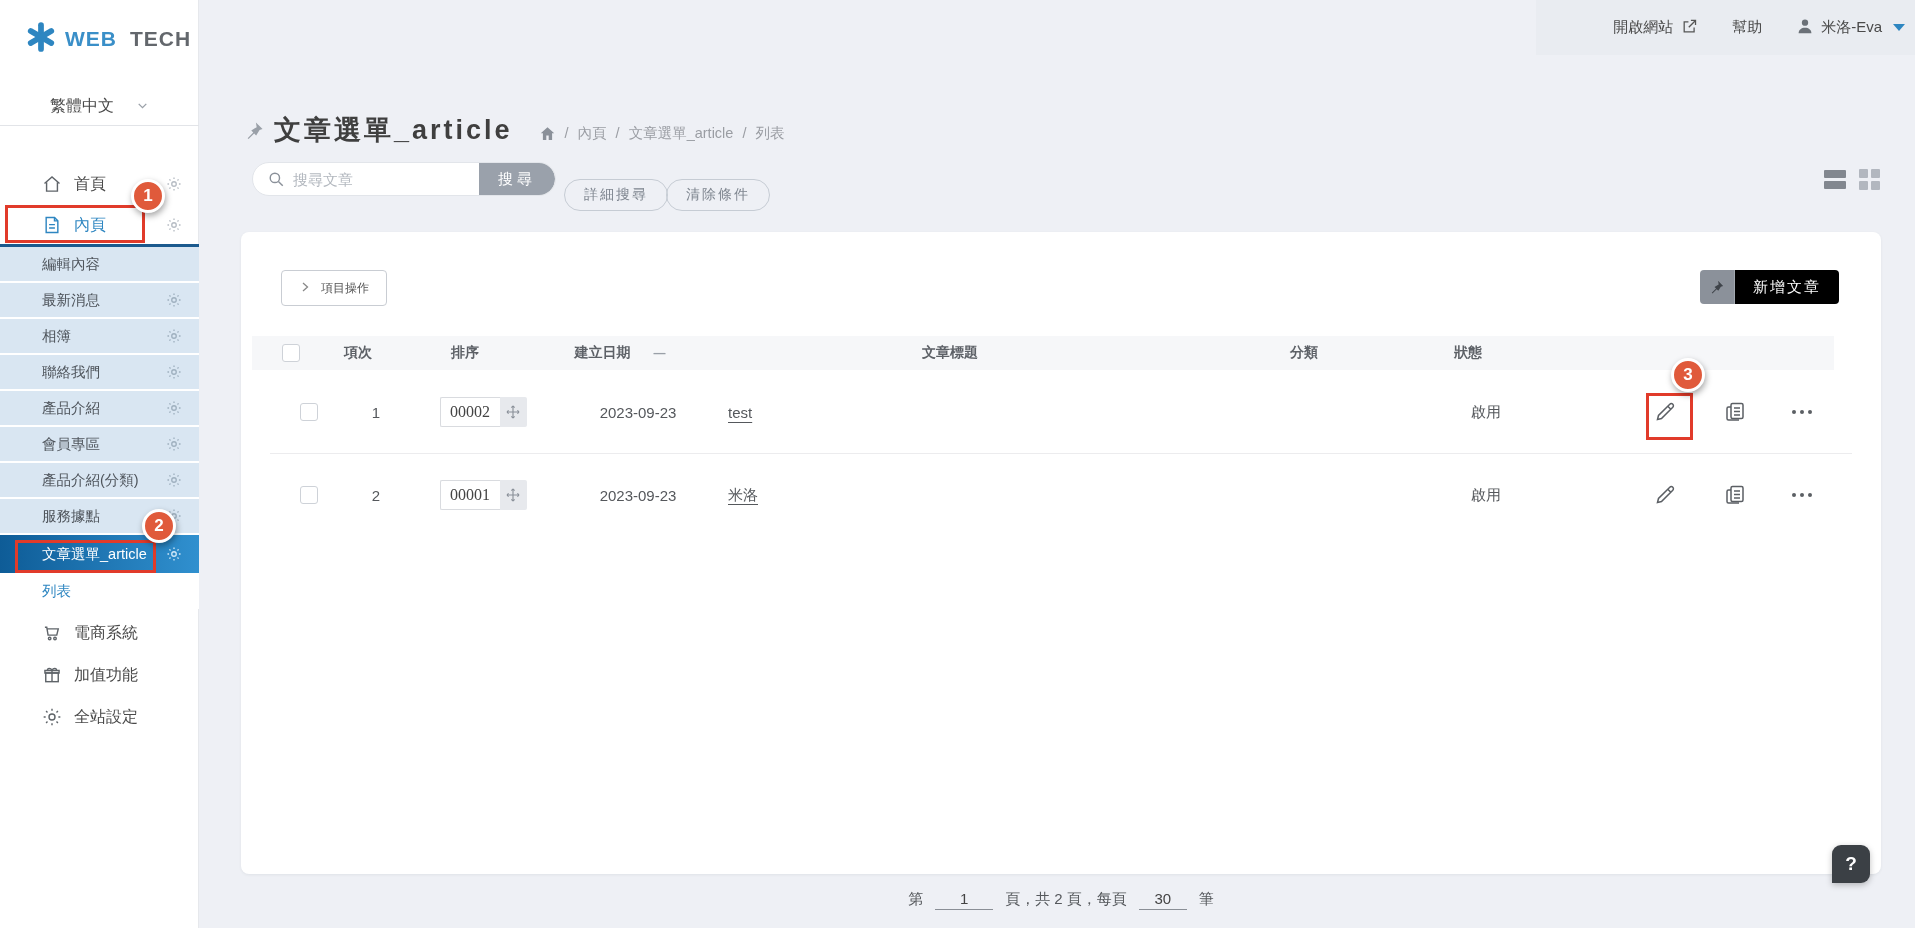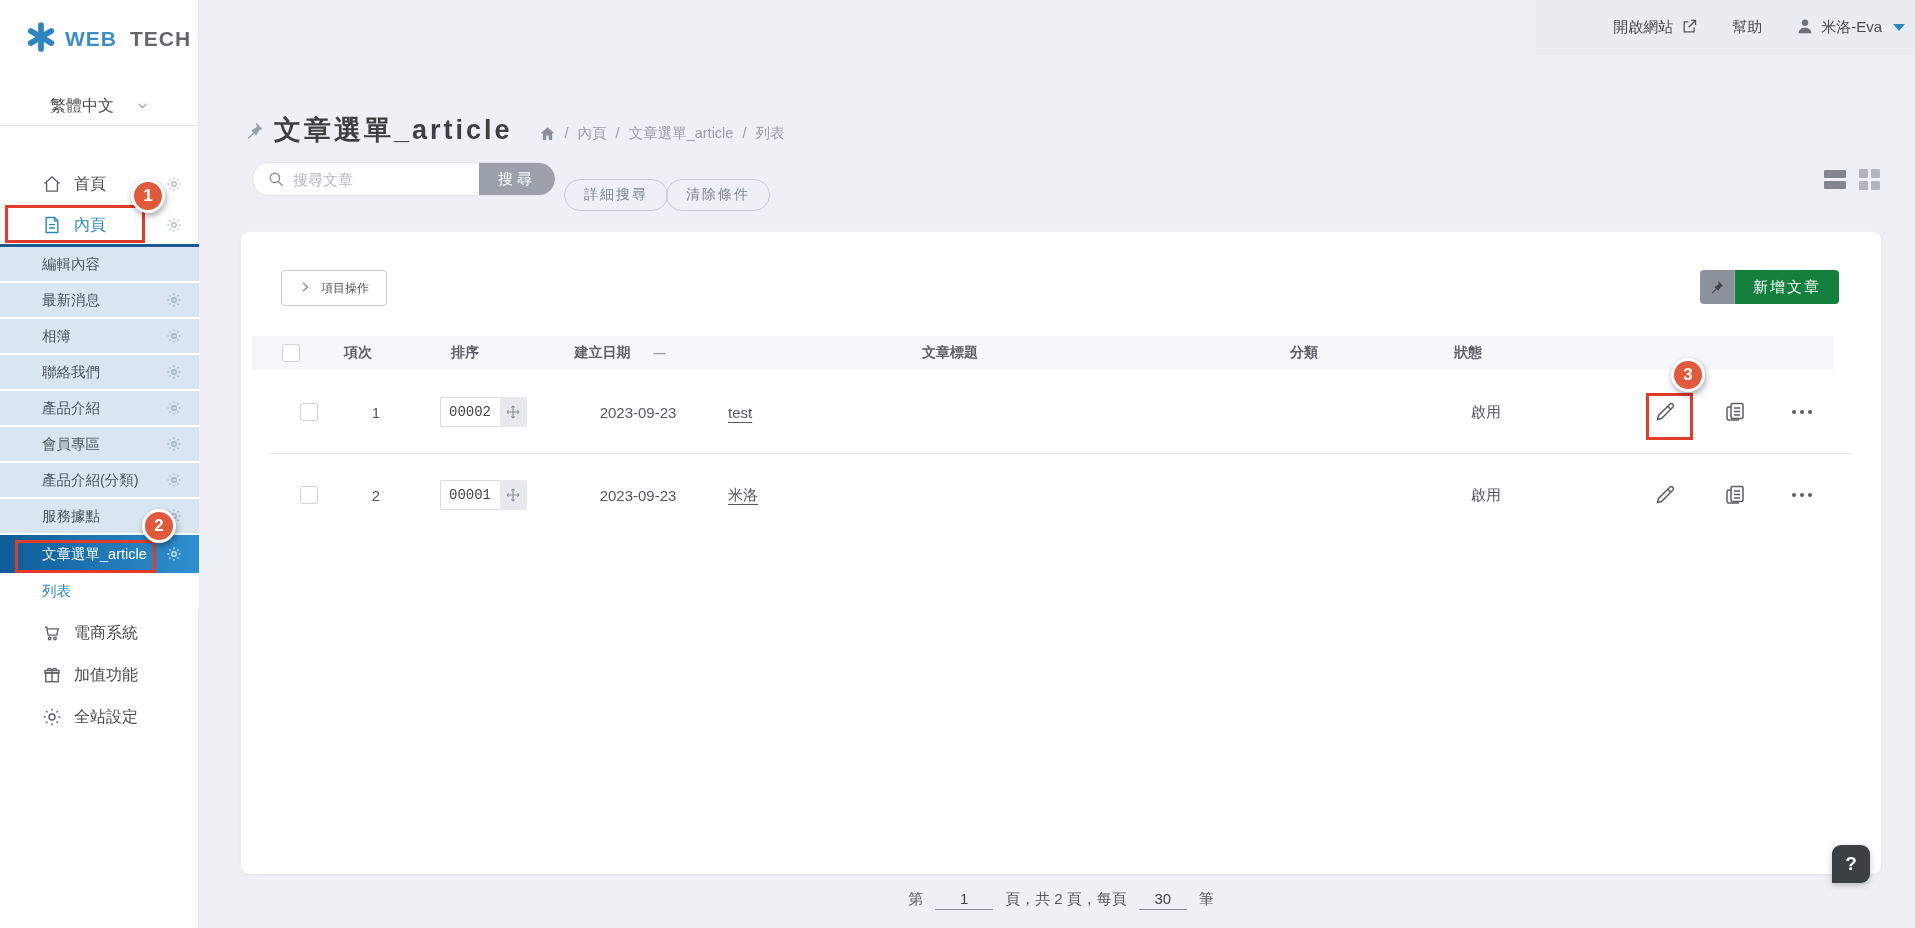--- a/index.html
+++ b/index.html
@@ -64,41 +64,41 @@
   .vt-grid { display:grid; grid-template-columns:9px 9px; grid-gap:3px; cursor:pointer; }
   .vt-grid i { display:block; width:9px; height:9px; background:#b2b7bf; border-radius:1px; }
 
   
   .card { position:absolute; left:241px; top:232px; width:1640px; height:642px; background:#fff; border-radius:8px; box-shadow:0 1px 3px rgba(40,50,60,.07); }
   .bulk-btn { position:absolute; left:40px; top:38px; height:36px; background:#fff; border:1px solid #c9cdd3; border-radius:4px; display:flex; align-items:center; gap:10px; padding:0 17px; font-size:12px; color:#555; cursor:pointer; }
   .bulk-btn svg { width:12px; height:12px; }
   .add-group { position:absolute; right:42px; top:38px; height:34px; display:flex; border-radius:4px; overflow:hidden; cursor:pointer; }
   .add-pin { width:35px; background:#8b919a; display:flex; align-items:center; justify-content:center; border-right:1px solid #a2a8b0; }
   .add-pin svg { width:16px; height:16px; color:#3f444a; }
-  .add-label { background:#15803d; color:#fff; font-size:15px; letter-spacing:2px; display:flex; align-items:center; padding:8px 18px; }
+  .add-label { background:#000000; color:#fff; font-size:15px; letter-spacing:2px; display:flex; align-items:center; padding:8px 18px; }
 
   .thead { position:absolute; left:11px; top:104px; width:1582px; height:34px; background:#f6f7f9; display:flex; align-items:center; font-size:14px; color:#5d6167;font-weight:bold; }
   .trow { position:absolute; left:29px; width:1582px; height:68px; display:flex; align-items:center; font-size:15px; color:#55585c; }
   .row-divider { position:absolute; left:29px; top:221px; width:1582px; height:1px; background:#ececee; }
   .c1 { width:78px; display:flex; justify-content:center; }
   .c2 { width:56px; text-align:center; }
   .c3 { width:158px; display:flex; justify-content:center; }
   .c4 { width:152px; text-align:center; }
   .c5 { width:508px; }
   .thead .c5 { text-align:center; }
   .trow .c5 { padding-left:14px; }
   .c6 { width:200px; text-align:center; }
   .c7 { width:128px; text-align:center; }
   .c8 { flex:1; display:flex; align-items:center; padding-left:102px; gap:44px; }
   .hdr-date { display:inline-flex; align-items:center; gap:23px; }
   .sort-dash { color:#9aa0a8; font-size:12px; }
 
   .checkbox { width:18px; height:18px; background:#fff; border:1px solid #ced2d8; border-radius:3px; cursor:pointer; }
   .sort-cell { display:flex; align-items:center; }
-  .sort-input { width:60px; height:30px; border:1px solid #d9dbdf; border-right:none; border-radius:2px 0 0 2px; text-align:center; font-size:14px; color:#444; outline:none; font-family:Liberation Mono, monospace; }
+  .sort-input { width:60px; height:30px; border:1px solid #d9dbdf; border-right:none; border-radius:2px 0 0 2px; text-align:center; font-size:16px; color:#444; outline:none; font-family:Liberation Serif, serif; }
   .sort-handle { width:27px; height:30px; background:#e7e9ed; border-radius:0 2px 2px 0; display:flex; align-items:center; justify-content:center; cursor:grab; }
   .sort-handle svg { width:16px; height:16px; color:#8a9099; }
   .title-link { color:#55585c; text-decoration:underline; text-underline-offset:4px; cursor:pointer; }
   .action-icon { width:26px; height:26px; display:flex; align-items:center; justify-content:center; cursor:pointer; color:#5b5f64; }
   .action-icon svg { width:24px; height:24px; }
   .more-dots { display:flex; gap:4px; cursor:pointer; align-items:center; height:26px; }
   .more-dots i { width:4px; height:4px; border-radius:50%; background:#5b5f64; }
 
   
   .pagination { position:absolute; left:241px; top:888px; width:1640px; display:flex; justify-content:center; align-items:center; gap:12px; font-size:15px; color:#55585c; }

